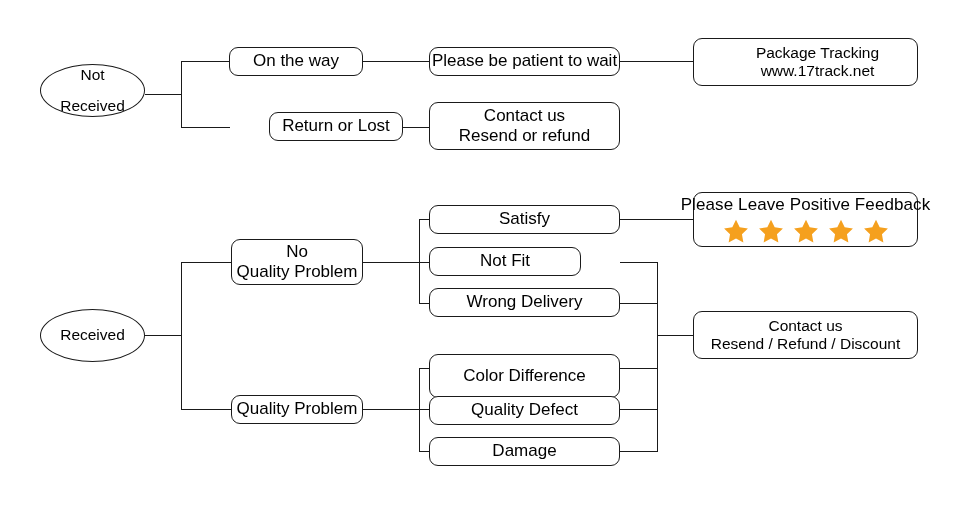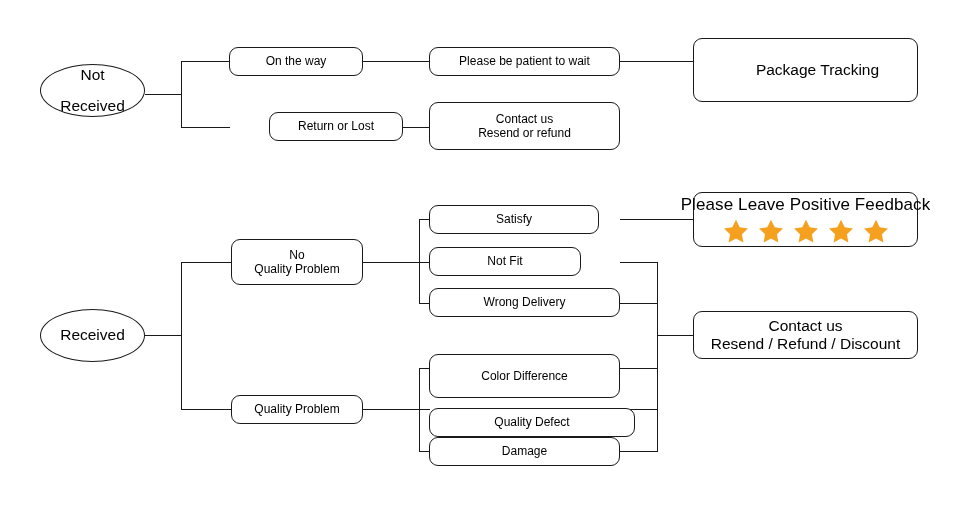--- a/index.html
+++ b/index.html
@@ -37,21 +37,21 @@
     border-radius: 9px;
   }
   .ellipse {
     border-radius: 50%;
   }
   .node .ln {
     display: block;
     white-space: nowrap;
   }
   .t15 { font-size: 15.5px; }
-  .t14 { font-size: 12px; }
+  .t14 { font-size: 17px; }
   .t13 { font-size: 17px; font-weight: normal; letter-spacing: .1px; }
 
   
   .hline {
     position: absolute;
     height: 0;
     border-top: 1.4px solid #1a1a1a;
     z-index: 1;
   }
   .vline {
@@ -108,22 +108,23 @@
     <span class="ln t14">Please be patient to wait</span>
   </div>
 
   <div class="node rounded" style="left:429px; top:102px; width:191px; height:48px;">
     <span class="ln t14">Contact us</span>
     <span class="ln t14">Resend or refund</span>
   </div>
 
   <div class="hline" style="left:620px; top:61px; width:74px;"></div>
 
-  <div class="node rounded" style="left:693px; top:38px; width:225px; height:64px;padding-left:24px;">
+  <div class="node rounded" style="left:693px; top:38px; width:225px; height:48px;padding-left:24px;">
     <span class="ln t15">Package Tracking</span>
+    <span class="ln t15">www.17track.net</span>
   </div>
 
   <div class="node ellipse" style="left:40px; top:309px; width:105px; height:53px;">
     <span class="ln t15">Received</span>
   </div>
 
   <div class="hline" style="left:145px; top:335px; width:36px;"></div>
   <div class="vline" style="left:181px; top:262px; height:147px;"></div>
   <div class="hline" style="left:181px; top:262px; width:50px;"></div>
   <div class="hline" style="left:181px; top:409px; width:50px;"></div>
@@ -136,40 +137,40 @@
   <div class="node rounded" style="left:231px; top:395px; width:132px; height:29px;">
     <span class="ln t14">Quality Problem</span>
   </div>
 
   <div class="hline" style="left:363px; top:262px; width:56px;"></div>
   <div class="vline" style="left:419px; top:219px; height:84px;"></div>
   <div class="hline" style="left:419px; top:219px; width:11px;"></div>
   <div class="hline" style="left:419px; top:262px; width:11px;"></div>
   <div class="hline" style="left:419px; top:303px; width:11px;"></div>
 
-  <div class="node rounded" style="left:429px; top:205px; width:170px; height:29px;">
+  <div class="node rounded" style="left:429px; top:205px; width:191px; height:29px;">
     <span class="ln t14">Satisfy</span>
   </div>
   <div class="node rounded" style="left:429px; top:247px; width:152px; height:29px;">
     <span class="ln t14">Not Fit</span>
   </div>
   <div class="node rounded" style="left:429px; top:288px; width:191px; height:29px;">
     <span class="ln t14">Wrong Delivery</span>
   </div>
 
   <div class="hline" style="left:363px; top:409px; width:56px;"></div>
   <div class="vline" style="left:419px; top:368px; height:84px;"></div>
   <div class="hline" style="left:419px; top:368px; width:11px;"></div>
   <div class="hline" style="left:419px; top:409px; width:11px;"></div>
   <div class="hline" style="left:419px; top:451px; width:11px;"></div>
 
   <div class="node rounded" style="left:429px; top:354px; width:191px; height:44px;">
     <span class="ln t14">Color Difference</span>
   </div>
-  <div class="node rounded" style="left:429px; top:396px; width:206px; height:29px;margin-top:12px;">
+  <div class="node rounded" style="left:429px; top:396px; width:191px; height:29px;">
     <span class="ln t14">Quality Defect</span>
   </div>
   <div class="node rounded" style="left:429px; top:437px; width:191px; height:29px;">
     <span class="ln t14">Damage</span>
   </div>
 
   <div class="hline" style="left:620px; top:219px; width:74px;"></div>
 
   <div class="hline" style="left:620px; top:262px; width:38px;"></div>
   <div class="hline" style="left:620px; top:303px; width:38px;"></div>

